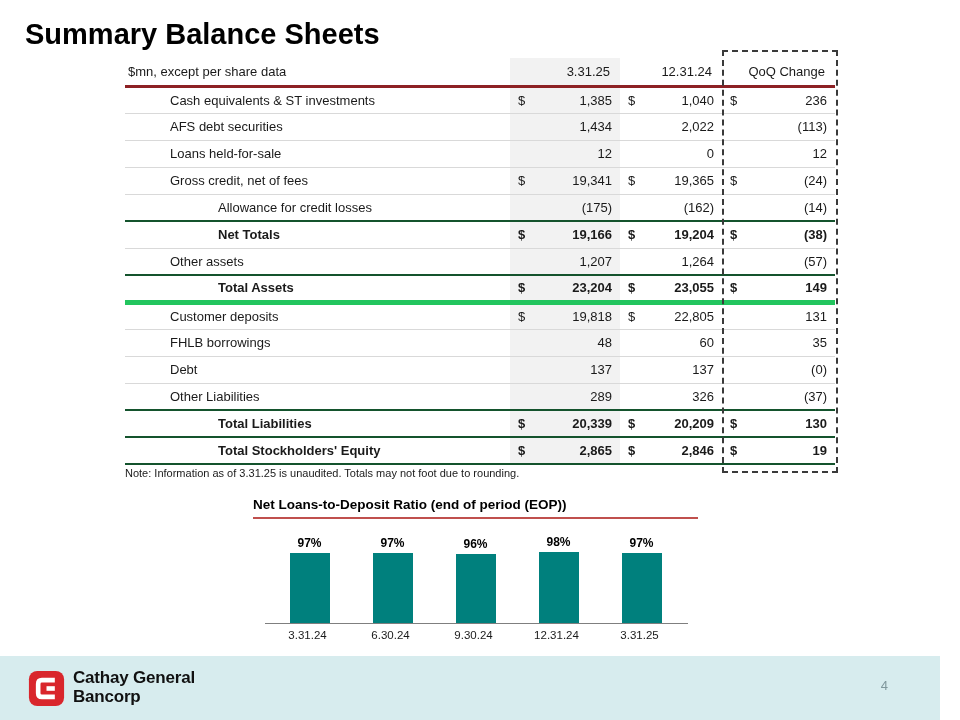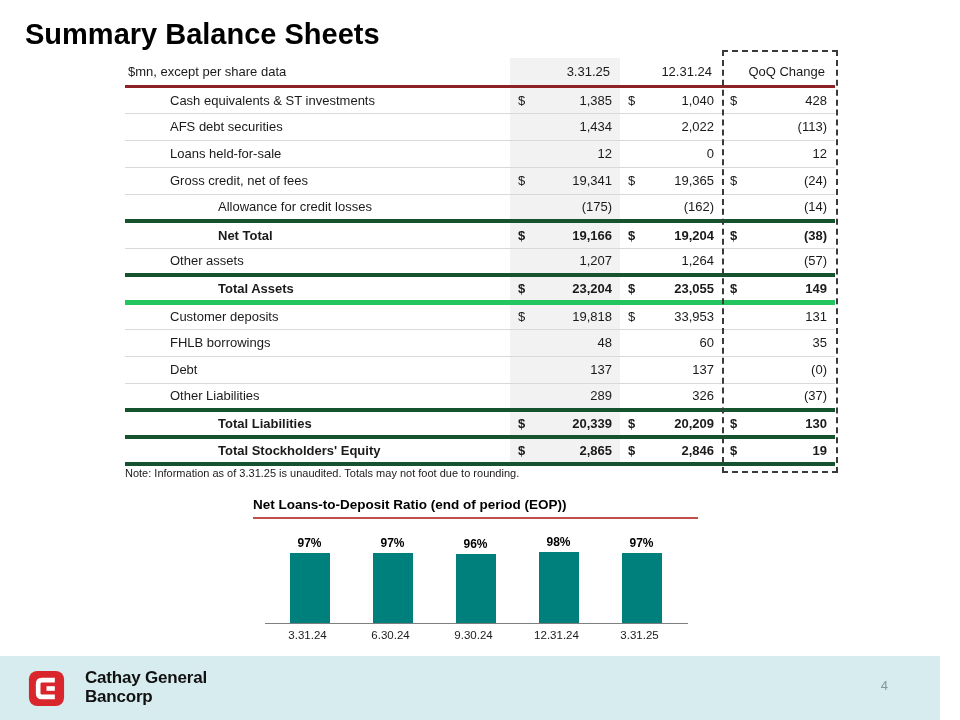--- a/index.html
+++ b/index.html
@@ -30,21 +30,21 @@
   tr.ind2 td.lbl { padding-left: 93px; }
   tr.bold td { font-weight: 700; }
 
   td.val { padding: 0 8px; }
   td.val .pair { display: flex; justify-content: space-between; align-items: baseline; }
   td.val .cur { min-width: 10px; }
   td.val .num { text-align: right; white-space: nowrap; }
   td.shade { background: #f2f2f2; }
 
   tr.rule-gray  td { border-bottom: 1px solid #d9d9d9; }
-  tr.rule-black td { border-bottom: 4px solid #14532d; }
+  tr.rule-black td { border-bottom: 2px solid #14532d; }
   tr.rule-thick td { border-bottom: 5px solid #22c55e; }
   tr.hdr td { border-bottom: 3px solid #8d2124; }
   tr.hdr td.v { text-align: right; padding: 0 10px; }
 
   .qoq-dash {
     position: absolute; left: 597px; top: -8px; width: 116px; height: 423px;
     border: 2px dashed #3a3a3a; pointer-events: none;
   }
 
   .table-note {
@@ -65,21 +65,21 @@
   .axis-line { border-top: 1px solid #7f7f7f; margin: 0 10px 0 12px; }
   .xlabels-row { display: flex; margin: 5px 13px 0 13px; }
   .x-label { width: 83px; text-align: center; font-size: 11.5px; color: #1a1a1a; }
 
   
   .footer {
     position: absolute; left: 0; bottom: 0; width: 960px; height: 64px;
     background: #d7ecee; display: flex; align-items: center;
   }
   .logo-mark { margin-left: 28px; width: 37px; height: 37px; flex: 0 0 auto; }
-  .logo-text { margin-left: 20px; font-size: 17px; font-weight: 800; color: #111; line-height: 1.1; letter-spacing: -0.2px; }
+  .logo-text { margin-left: 8px; font-size: 17px; font-weight: 800; color: #111; line-height: 1.1; letter-spacing: -0.2px; }
   .page-number { position: absolute; right: 72px; top: 22px; font-size: 13px; color: #7f979c; }
 </style>
 </head>
 <body>
 
 <div class="slide">
 
   <h1 class="page-title">Summary Balance Sheets</h1>
 
   <div class="table-wrap">
@@ -107,21 +107,21 @@
             </td>
             <td class="val">
               <span class="pair">
                 <span class="cur">$</span>
                 <span class="num">1,040</span>
               </span>
             </td>
             <td class="val">
               <span class="pair">
                 <span class="cur">$</span>
-                <span class="num">428</span>
+                <span class="num">236</span>
               </span>
             </td>
           </tr>
           <tr class="ind1 rule-gray">
             <td class="lbl">AFS debt securities</td>
             <td class="val shade">
               <span class="pair">
                 <span class="cur"></span>
                 <span class="num">1,434</span>
               </span>
@@ -196,21 +196,21 @@
               </span>
             </td>
             <td class="val">
               <span class="pair">
                 <span class="cur"></span>
                 <span class="num">(14)</span>
               </span>
             </td>
           </tr>
           <tr class="ind2 rule-gray bold">
-            <td class="lbl">Net Total</td>
+            <td class="lbl">Net Totals</td>
             <td class="val shade">
               <span class="pair">
                 <span class="cur">$</span>
                 <span class="num">19,166</span>
               </span>
             </td>
             <td class="val">
               <span class="pair">
                 <span class="cur">$</span>
                 <span class="num">19,204</span>
@@ -269,21 +269,21 @@
             <td class="lbl">Customer deposits</td>
             <td class="val shade">
               <span class="pair">
                 <span class="cur">$</span>
                 <span class="num">19,818</span>
               </span>
             </td>
             <td class="val">
               <span class="pair">
                 <span class="cur">$</span>
-                <span class="num">33,953</span>
+                <span class="num">22,805</span>
               </span>
             </td>
             <td class="val">
               <span class="pair">
                 <span class="cur"></span>
                 <span class="num">131</span>
               </span>
             </td>
           </tr>
           <tr class="ind1 rule-gray">

